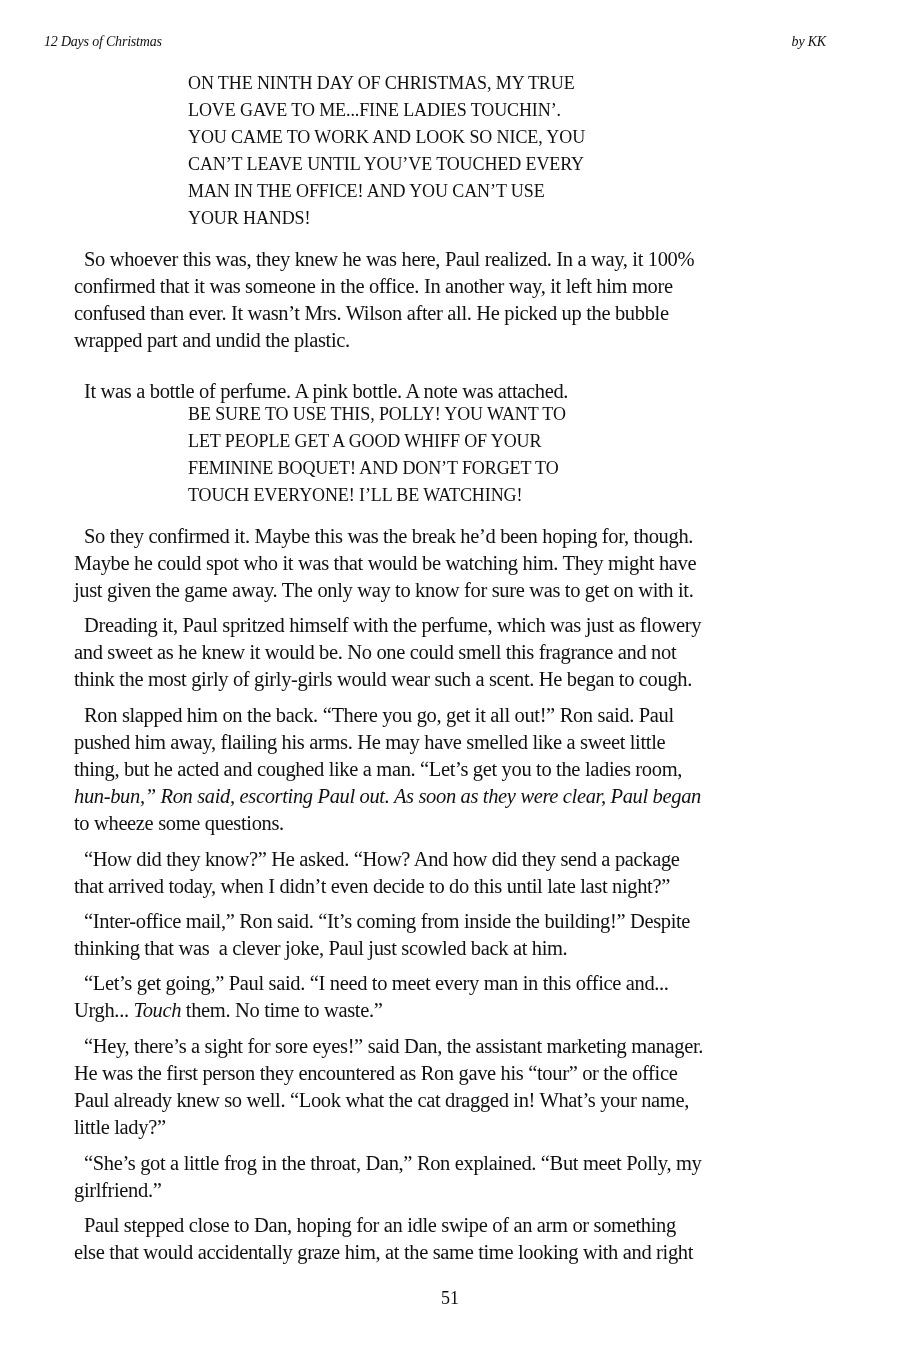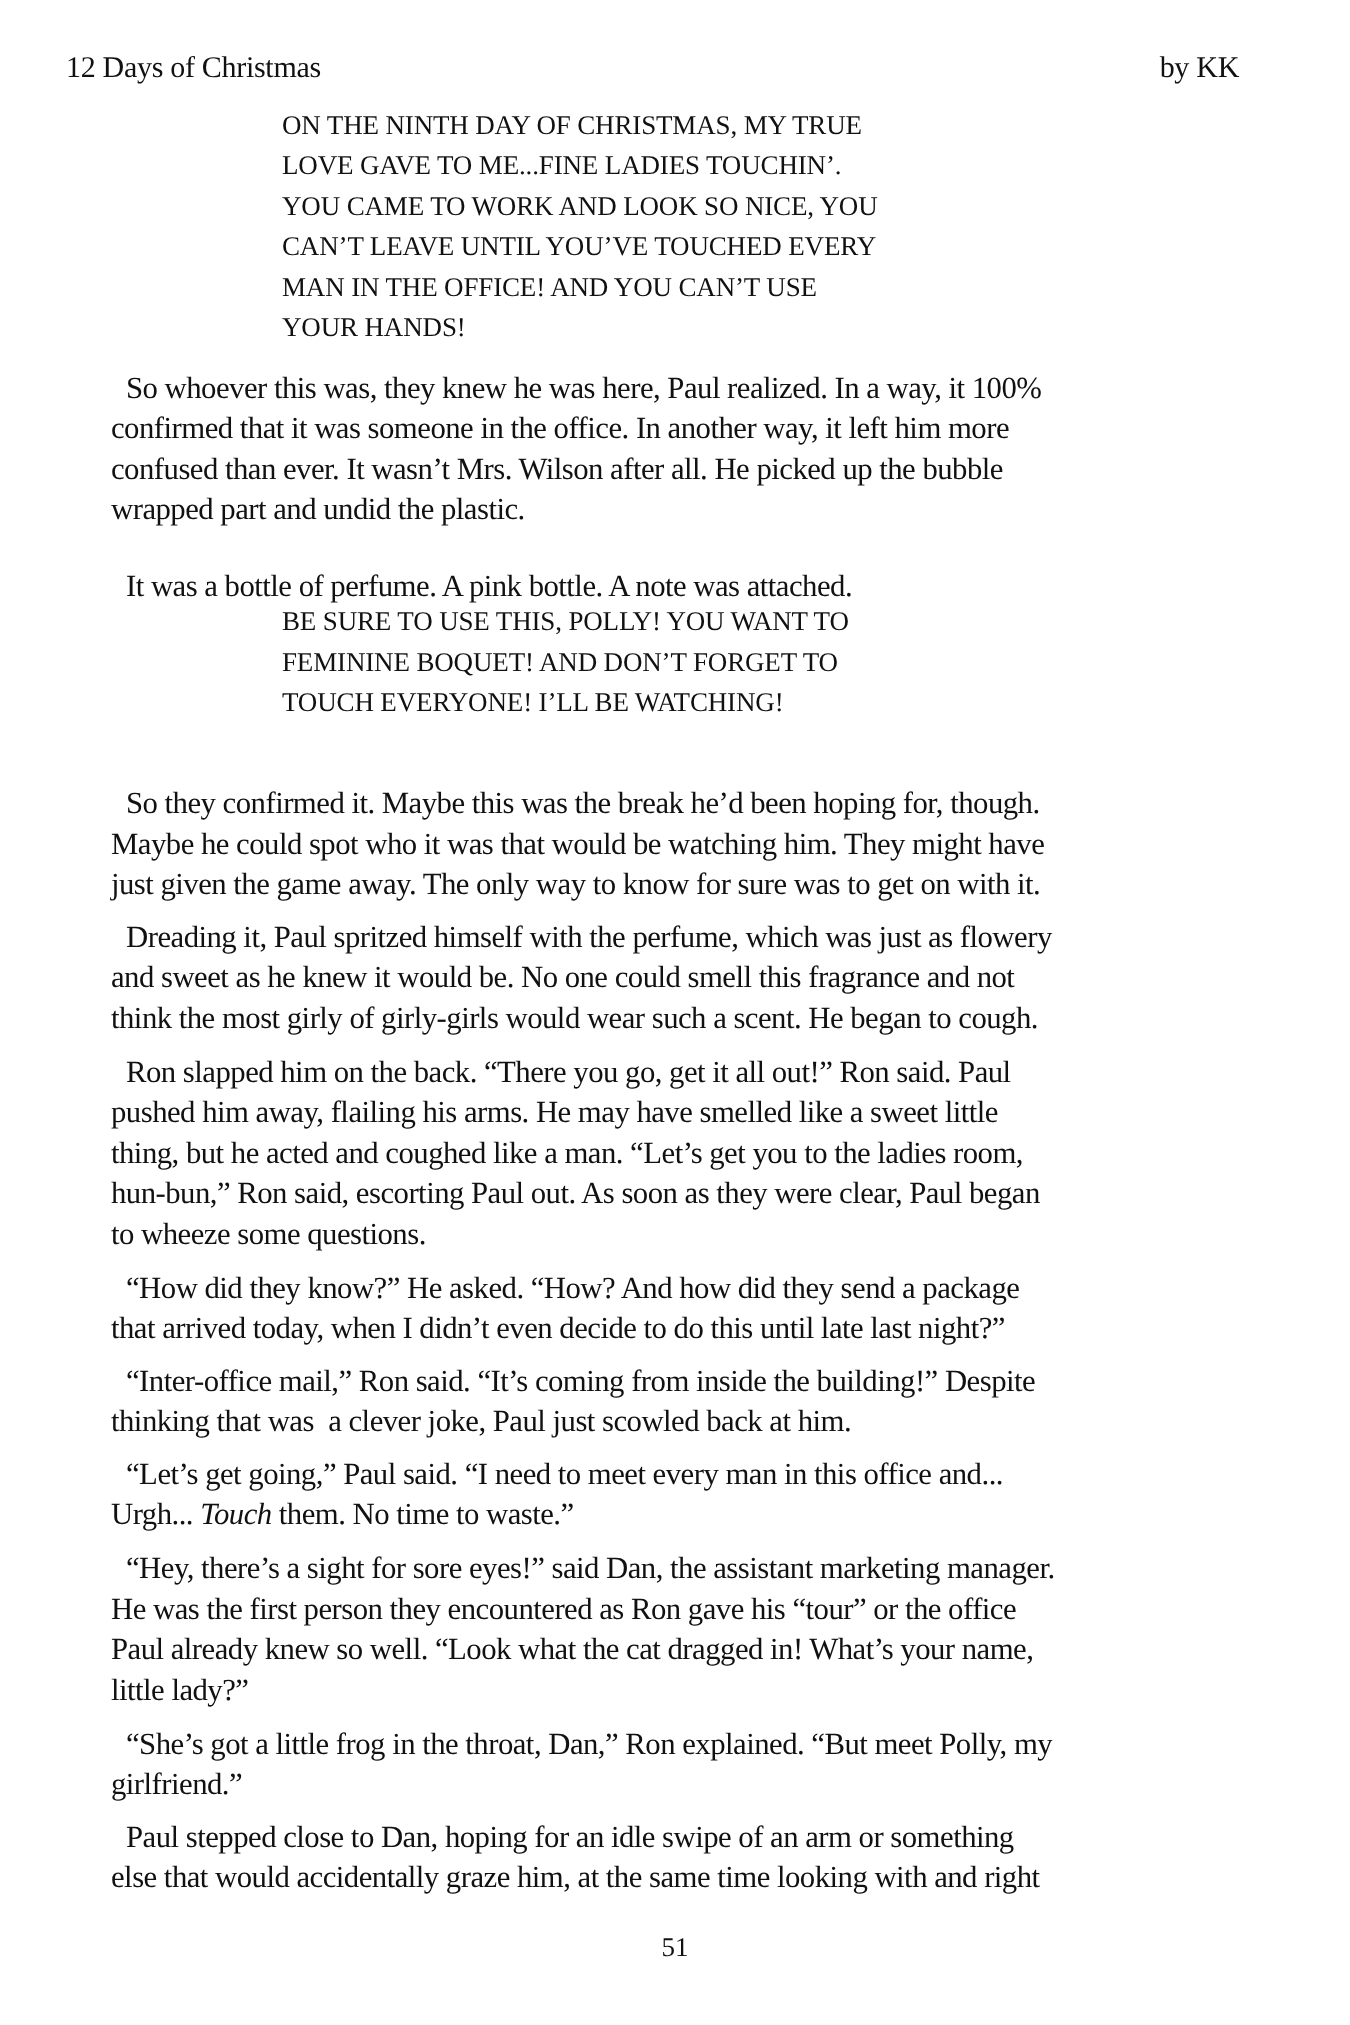--- a/index.html
+++ b/index.html
@@ -16,21 +16,22 @@
       font-family: "Liberation Serif", "DejaVu Serif", serif;
     }
     .page {
       position: absolute;
       left: 0; top: 0;
       width: 900px; height: 1350px;
     }
     .running-head {
       position: absolute;
       top: 34px;
-      font-size: 20px;
+      font-style: italic;
+      font-size: 14px;
       letter-spacing: -0.2px;
     }
     .head-left { left: 44px; }
     .head-right { right: 74px; }
 
     .note {
       position: absolute;
       left: 188px;
       width: 560px;
       font-size: 18px;
@@ -99,41 +100,42 @@
     <span class="line" style="white-space: pre;">confused than ever. It wasn’t Mrs. Wilson after all. He picked up the bubble</span>
     <span class="line" style="white-space: pre;">wrapped part and undid the plastic.</span>
   </div>
 
   <div class="para p2">
     <span class="line indent" style="white-space: pre;">It was a bottle of perfume. A pink bottle. A note was attached.</span>
   </div>
 
   <div class="note note-2">
     <span class="line" style="white-space: pre;">BE SURE TO USE THIS, POLLY! YOU WANT TO</span>
+    <span class="line" style="white-space: pre;">LET PEOPLE GET A GOOD WHIFF OF YOUR</span>
     <span class="line" style="white-space: pre;">FEMININE BOQUET! AND DON’T FORGET TO</span>
     <span class="line" style="white-space: pre;">TOUCH EVERYONE! I’LL BE WATCHING!</span>
   </div>
 
   <div class="para p3">
     <span class="line indent" style="white-space: pre;">So they confirmed it. Maybe this was the break he’d been hoping for, though.</span>
     <span class="line" style="white-space: pre;">Maybe he could spot who it was that would be watching him. They might have</span>
     <span class="line" style="white-space: pre;">just given the game away. The only way to know for sure was to get on with it.</span>
   </div>
 
   <div class="para p4">
     <span class="line indent" style="white-space: pre;">Dreading it, Paul spritzed himself with the perfume, which was just as flowery</span>
     <span class="line" style="white-space: pre;">and sweet as he knew it would be. No one could smell this fragrance and not</span>
     <span class="line" style="white-space: pre;">think the most girly of girly-girls would wear such a scent. He began to cough.</span>
   </div>
 
   <div class="para p5">
     <span class="line indent" style="white-space: pre;">Ron slapped him on the back. “There you go, get it all out!” Ron said. Paul</span>
     <span class="line" style="white-space: pre;">pushed him away, flailing his arms. He may have smelled like a sweet little</span>
     <span class="line" style="white-space: pre;">thing, but he acted and coughed like a man. “Let’s get you to the ladies room,</span>
-    <span class="line" style="white-space: pre;">hun-bun,” Ron said, escorting Paul out. As soon as they were clear, Paul began</span>
+    <span class="line" style="white-space: pre; font-style: italic;">hun-bun,” Ron said, escorting Paul out. As soon as they were clear, Paul began</span>
     <span class="line" style="white-space: pre;">to wheeze some questions.</span>
   </div>
 
   <div class="para p6">
     <span class="line indent" style="white-space: pre;">“How did they know?” He asked. “How? And how did they send a package</span>
     <span class="line" style="white-space: pre;">that arrived today, when I didn’t even decide to do this until late last night?”</span>
   </div>
 
   <div class="para p7">
     <span class="line indent" style="white-space: pre;">“Inter-office mail,” Ron said. “It’s coming from inside the building!” Despite</span>

